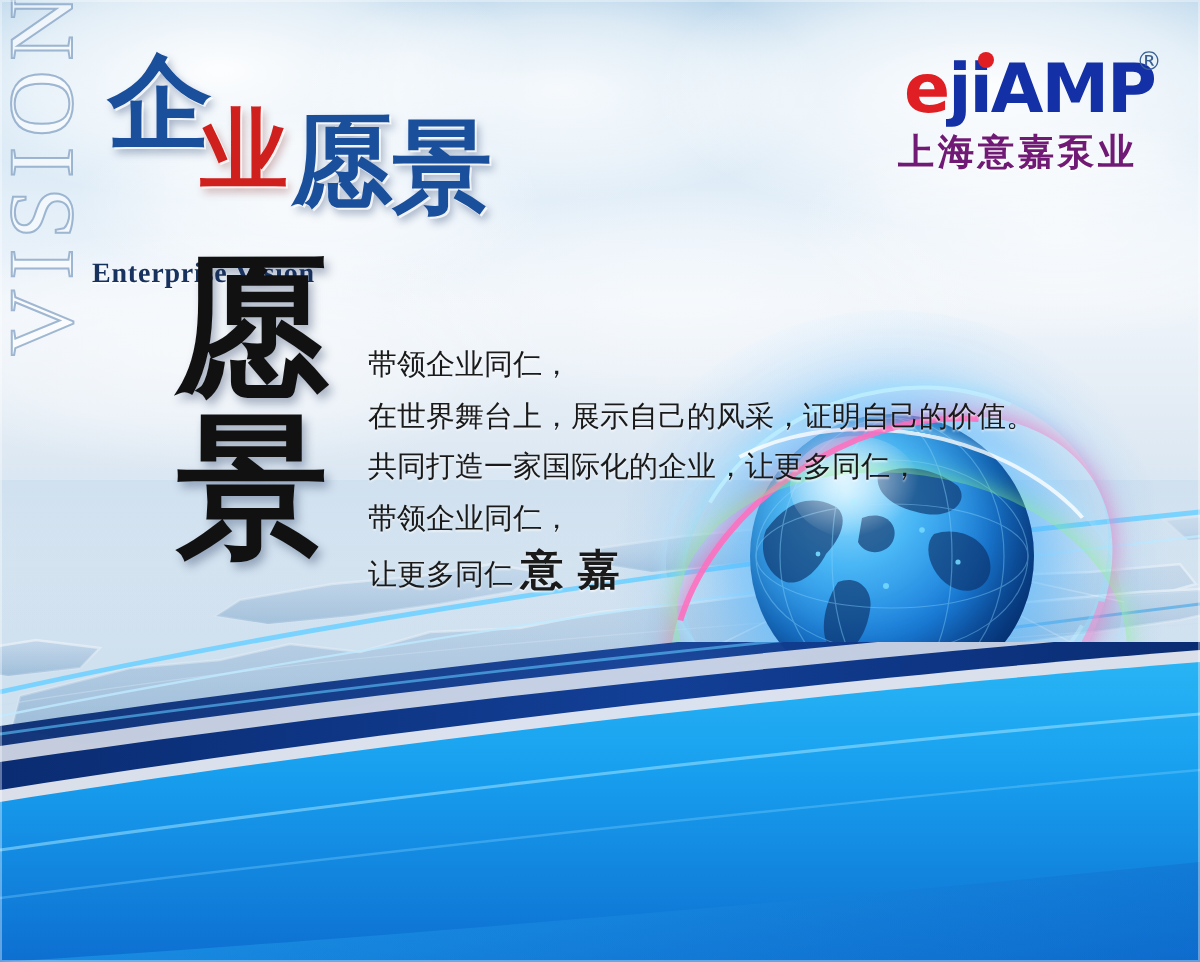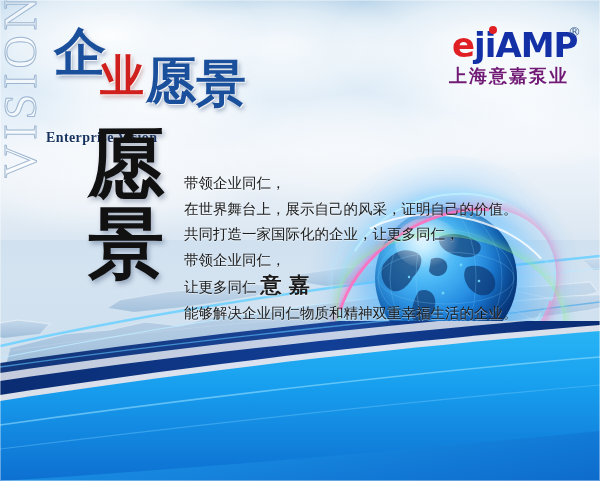--- a/index.html
+++ b/index.html
@@ -335,17 +335,16 @@
     <span class="big-1">愿</span>
     <span class="big-2">景</span>
   </div>
 
   <div class="copy">
     <span class="line">带领企业同仁，</span>
     <span class="line">在世界舞台上，展示自己的风采，证明自己的价值。</span>
     <span class="line">共同打造一家国际化的企业，让更多同仁，</span>
     <span class="line">带领企业同仁，</span>
     <span class="line"><span>让更多同仁</span><span class="em">意 嘉</span></span>
-    <span class="line">能够解决企业同仁物质和精神双重幸福生活的企业。</span>
   </div>
 
   <div class="edge-shadow"></div>
 </div>
 
 </body></html>

